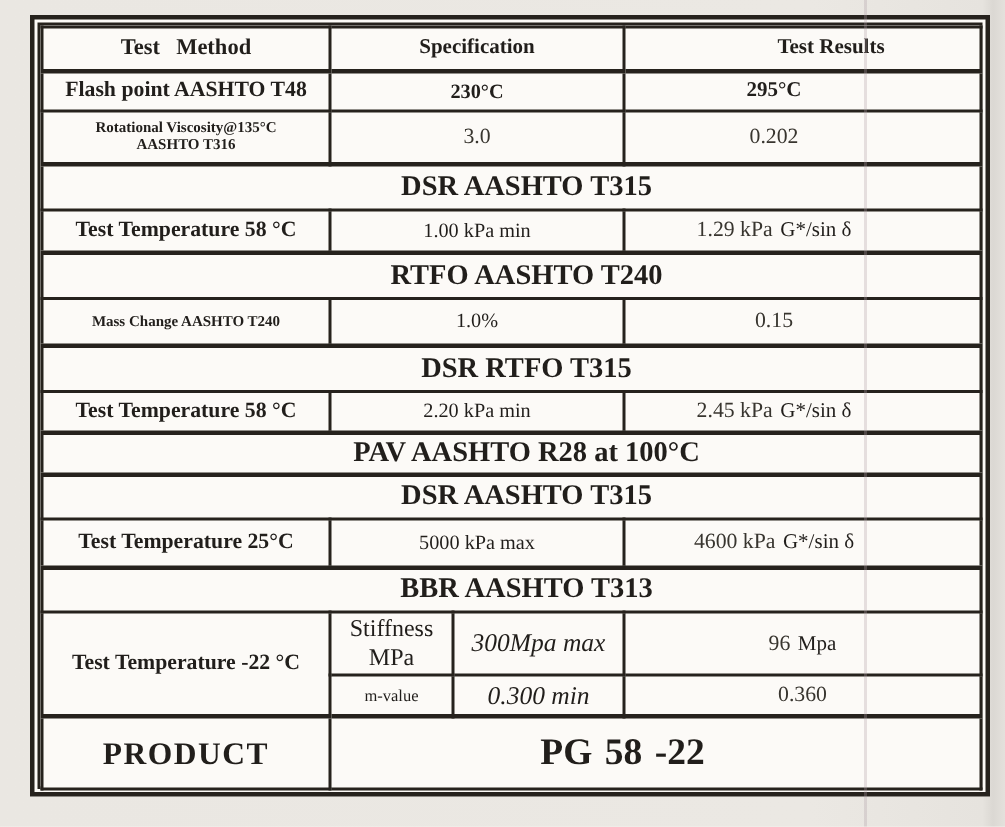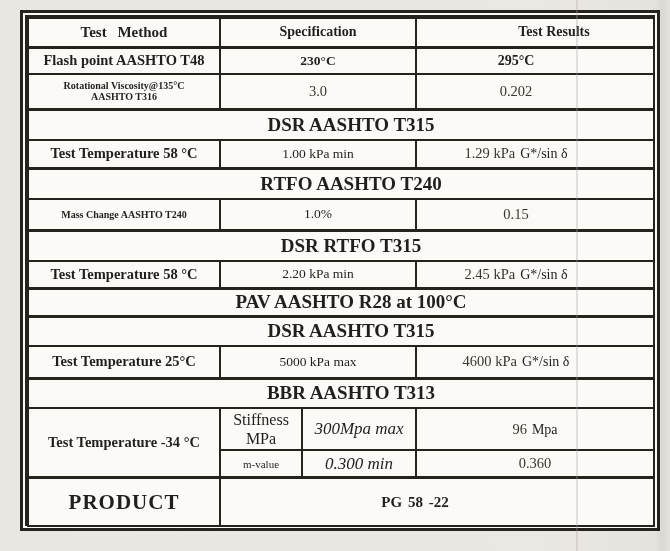--- a/index.html
+++ b/index.html
@@ -59,21 +59,21 @@
   .band-cell{font-weight:bold;font-size:19px;padding-left:22px;}
   .spec-cell{font-size:13.5px;}
   .result-cell{padding-right:40px;}
   .result-cell.no-shift{padding-right:2px;}
   .unit{font-family:"Liberation Serif","DejaVu Serif",serif;color:var(--ink);margin-left:5px;}
   .val-sans{font-family:Liberation Serif, serif;color:#38352f;font-size:14.5px;}
   .two-line span{display:block;line-height:1.15;}
   .stiff-label{display:inline-block;width:62px;font-size:16px;line-height:1.2;}
   .small-spec{font-size:17px;font-style:italic;}
   .product-label{font-size:21px;font-weight:bold;letter-spacing:1px;margin-top:33px;}
-  .product-value{font-size:15px;font-weight:bold;word-spacing:2px;padding-right:46px;}
+  .product-value{font-size:25px;font-weight:bold;word-spacing:2px;padding-right:46px;}
   .header-results{padding-left:40px;}
 </style>
 </head>
 <body>
 
 <div class="page">
   <div class="sheet">
     <div class="sheet-inner">
       <table>
         <colgroup>
@@ -153,21 +153,21 @@
           <td class="result-cell">
             <span class="val-sans">4600 kPa</span><span class="unit">G*/sin δ</span>
           </td>
         </tr>
 
         <tr class="band" style="height:30px">
           <td colspan="4" class="band-cell"><span>BBR AASHTO T313</span></td>
         </tr>
 
         <tr class="after-band" style="height:31px">
-          <td rowspan="2" class="method-cell"><span>Test Temperature -34 °C</span></td>
+          <td rowspan="2" class="method-cell"><span>Test Temperature -22 °C</span></td>
           <td class="spec-cell"><span class="stiff-label">Stiffness MPa</span></td>
           <td class="spec-cell small-spec"><span>300Mpa max</span></td>
           <td class="result-cell no-shift">
             <span class="val-sans">96</span><span class="unit">Mpa</span>
           </td>
         </tr>
 
         <tr style="height:27px">
           <td class="spec-cell" style="font-size:11px"><span>m-value</span></td>
           <td class="spec-cell small-spec"><span>0.300 min</span></td>

